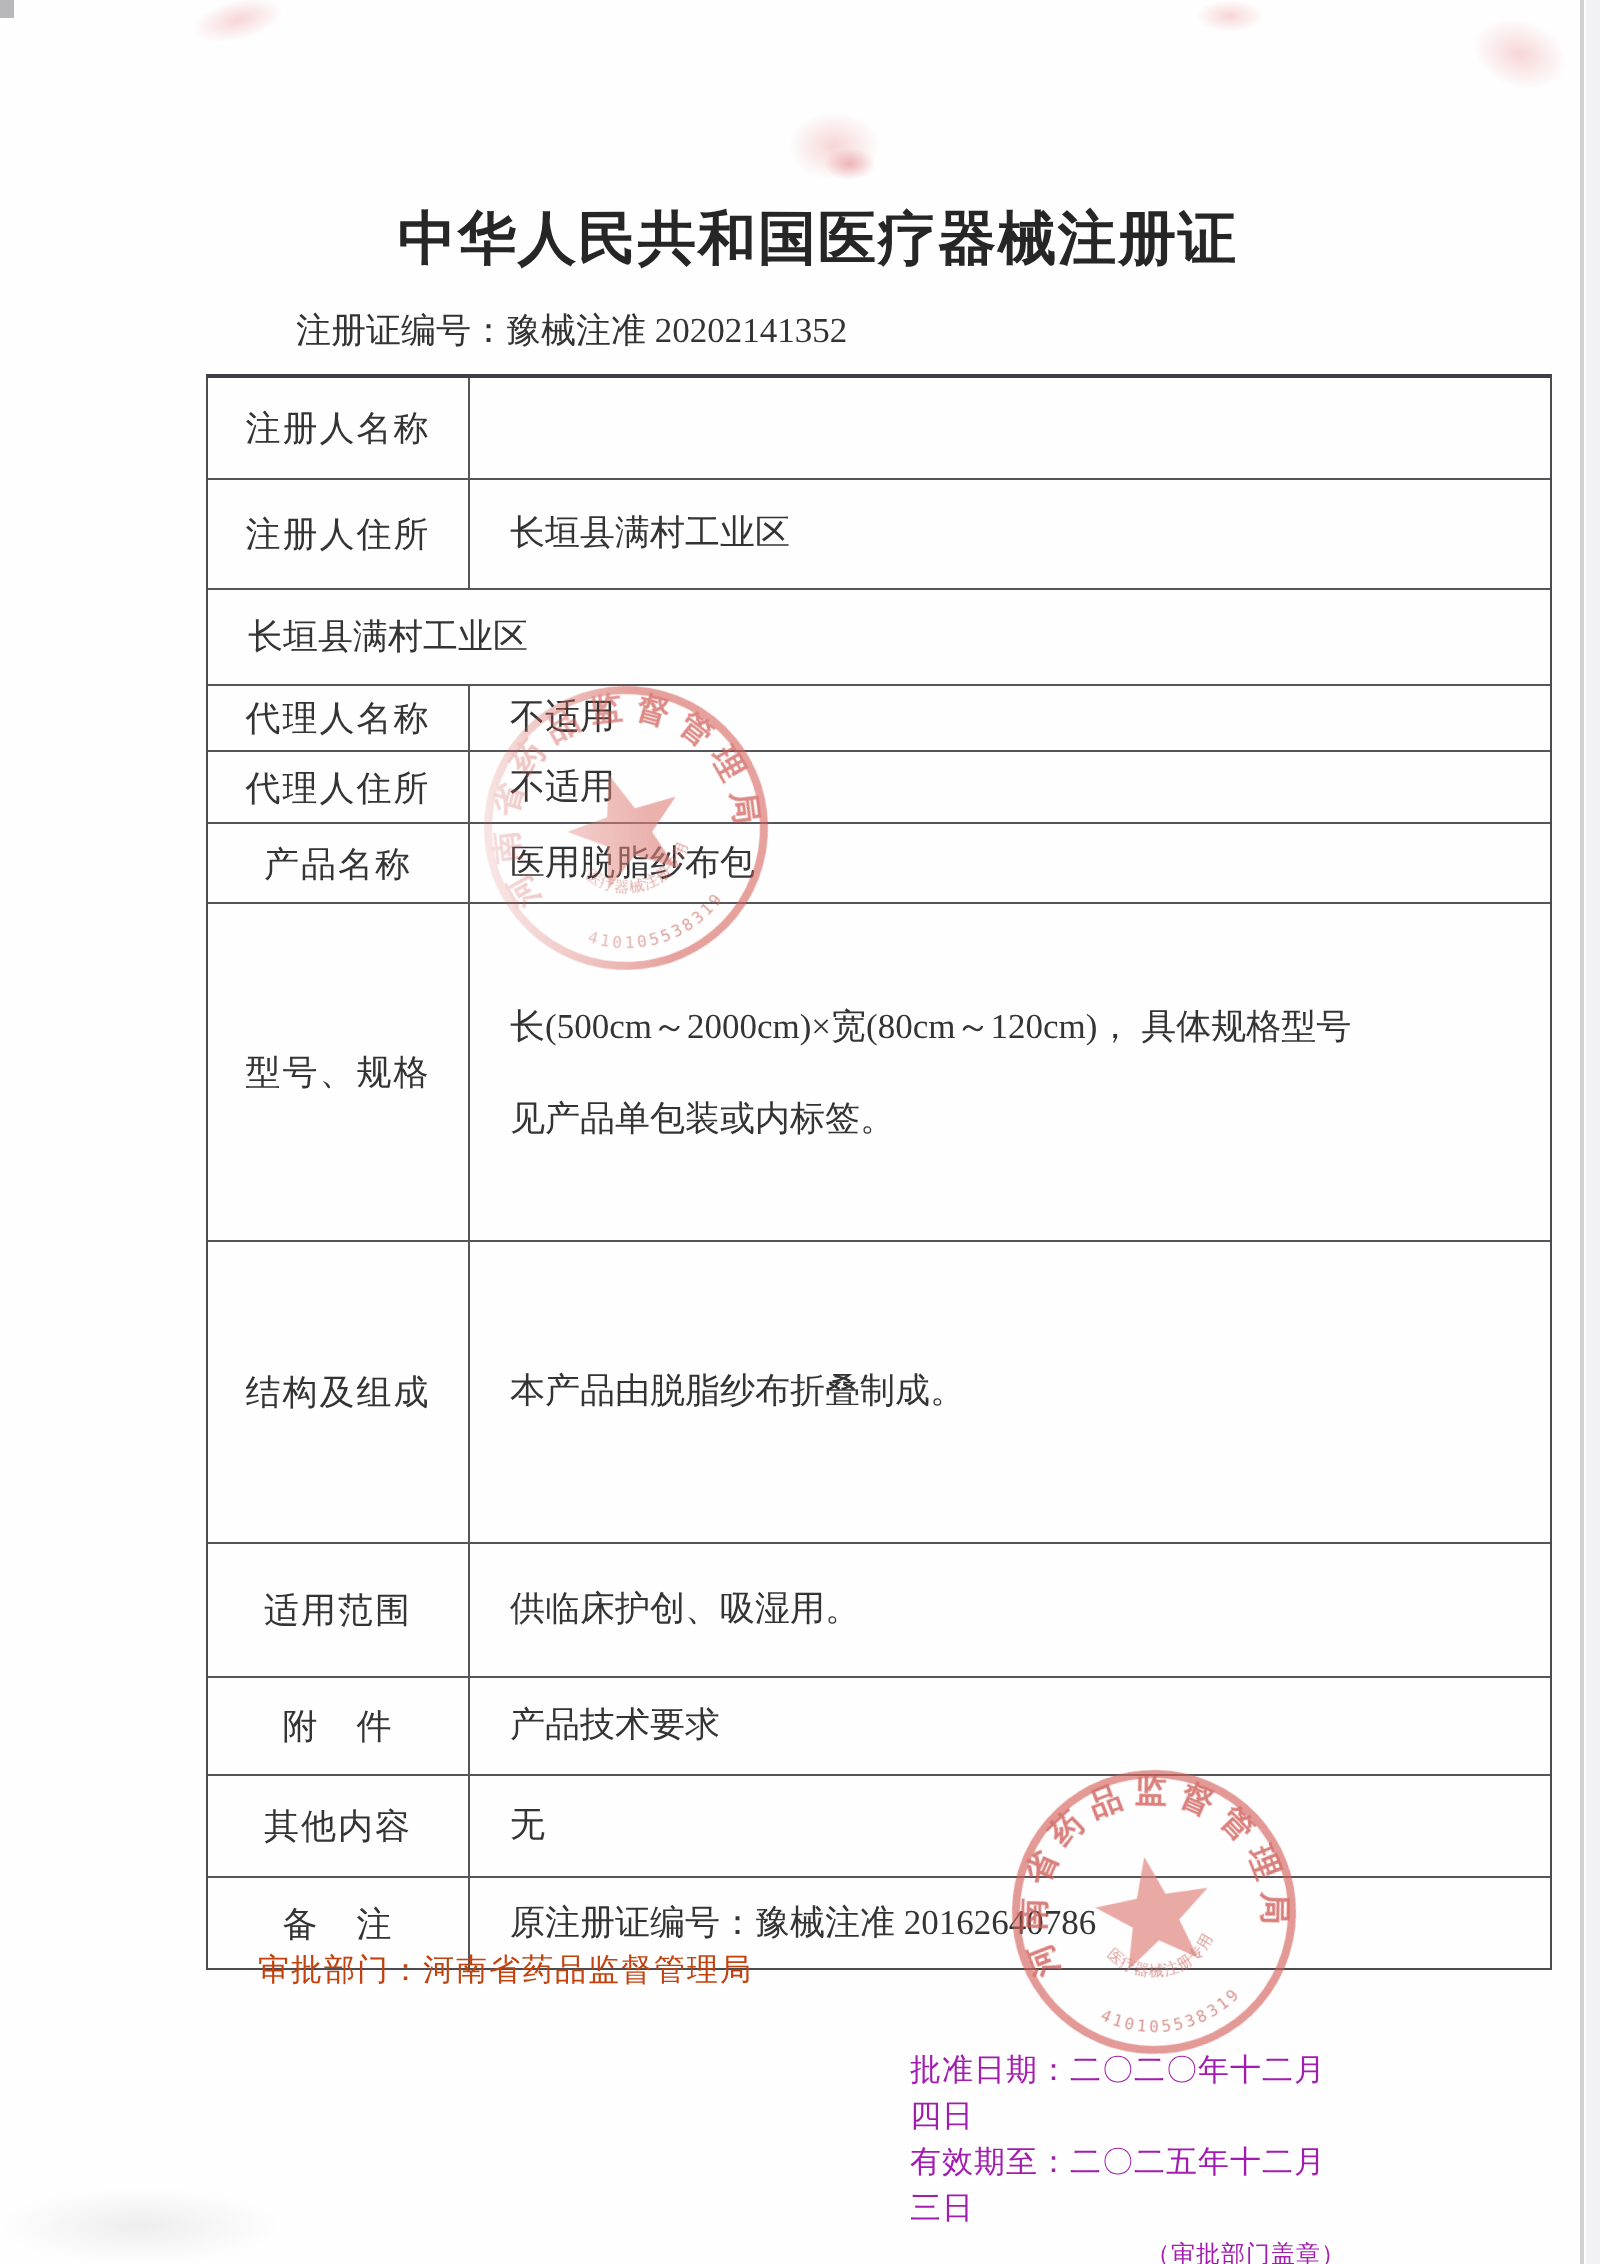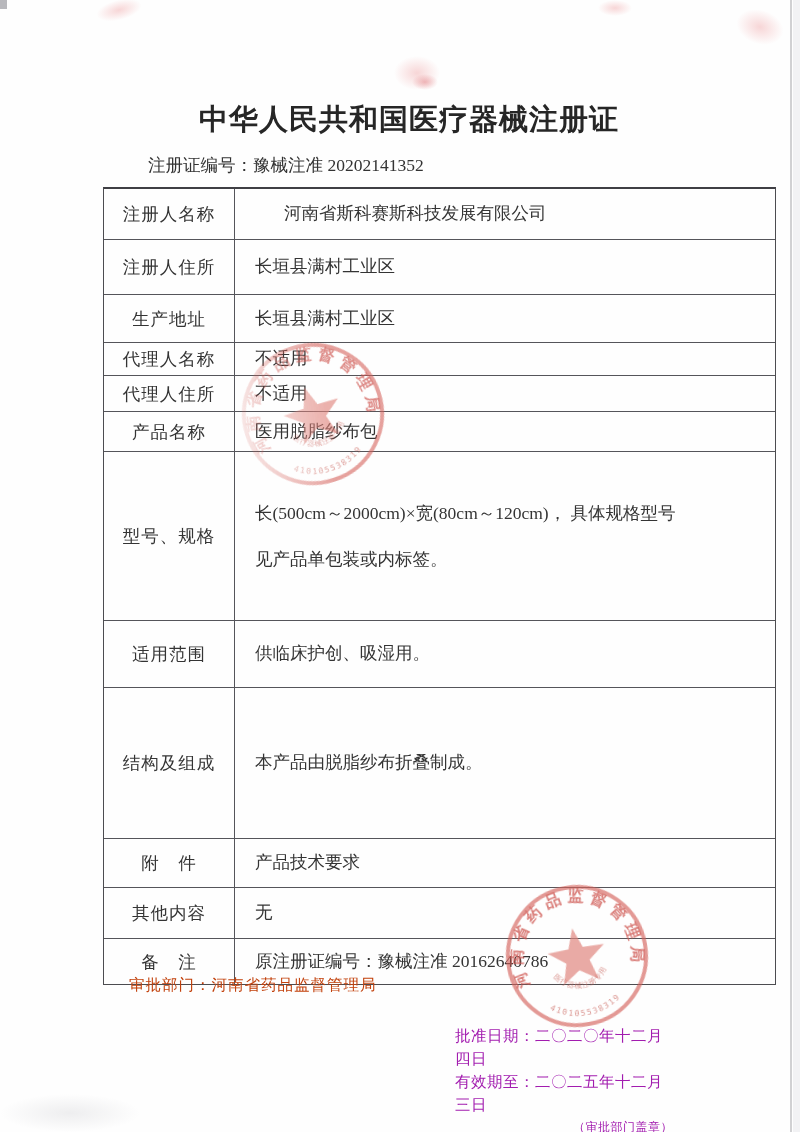--- a/index.html
+++ b/index.html
@@ -74,54 +74,52 @@
   <div class="smudge sm2b"></div>
   <div class="smudge sm3"></div>
   <div class="smudge sm4"></div>
 
   <div class="title">中华人民共和国医疗器械注册证</div>
   <div class="regno">注册证编号：豫械注准 20202141352</div>
 
   <div class="cert-table">
     <div class="row" style="height:50px">
       <div class="cell-l">注册人名称</div>
-      <div class="cell-v">河南省斯科赛斯科技发展有限公司</div>
     </div>
     <div class="row" style="height:54px">
       <div class="cell-l">注册人住所</div>
       <div class="cell-v">长垣县满村工业区</div>
     </div>
     <div class="row" style="height:47px">
-      <div class="cell-l">生产地址</div>
       <div class="cell-v">长垣县满村工业区</div>
     </div>
     <div class="row" style="height:32px">
       <div class="cell-l">代理人名称</div>
       <div class="cell-v">不适用</div>
     </div>
     <div class="row" style="height:35px">
       <div class="cell-l">代理人住所</div>
       <div class="cell-v">不适用</div>
     </div>
     <div class="row" style="height:39px">
       <div class="cell-l">产品名称</div>
       <div class="cell-v">医用脱脂纱布包</div>
     </div>
     <div class="row" style="height:168px">
       <div class="cell-l">型号、规格</div>
       <div class="cell-v pre">长(500cm～2000cm)×宽(80cm～120cm)， 具体规格型号
 见产品单包装或内标签。</div>
     </div>
+    <div class="row" style="height:150px">
+      <div class="cell-l">结构及组成</div>
+      <div class="cell-v">本产品由脱脂纱布折叠制成。</div>
+    </div>
     <div class="row" style="height:66px">
       <div class="cell-l">适用范围</div>
       <div class="cell-v">供临床护创、吸湿用。</div>
-    </div>
-    <div class="row" style="height:150px">
-      <div class="cell-l">结构及组成</div>
-      <div class="cell-v">本产品由脱脂纱布折叠制成。</div>
     </div>
     <div class="row" style="height:48px">
       <div class="cell-l">附　件</div>
       <div class="cell-v">产品技术要求</div>
     </div>
     <div class="row" style="height:50px">
       <div class="cell-l">其他内容</div>
       <div class="cell-v">无</div>
     </div>
     <div class="row" style="height:45px">

